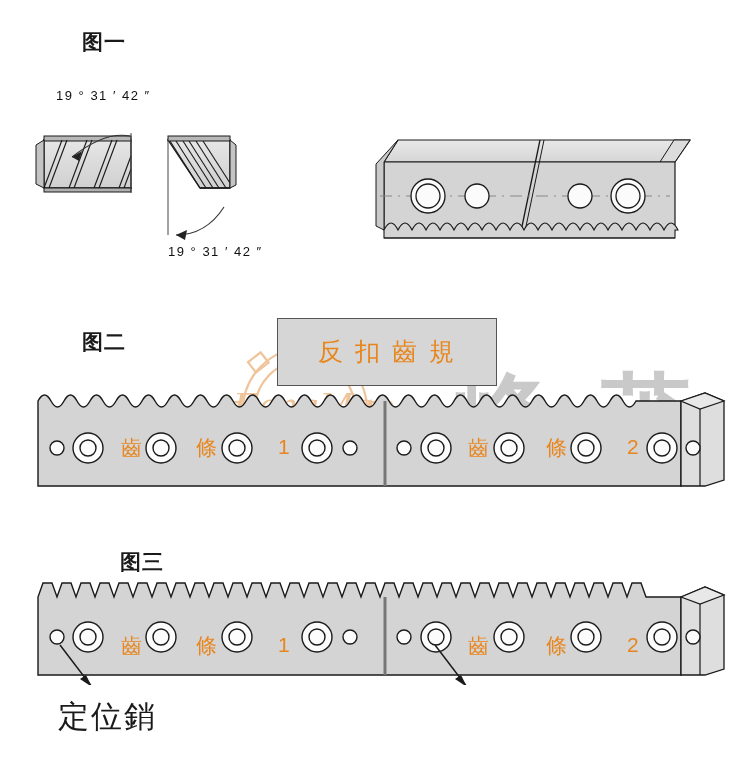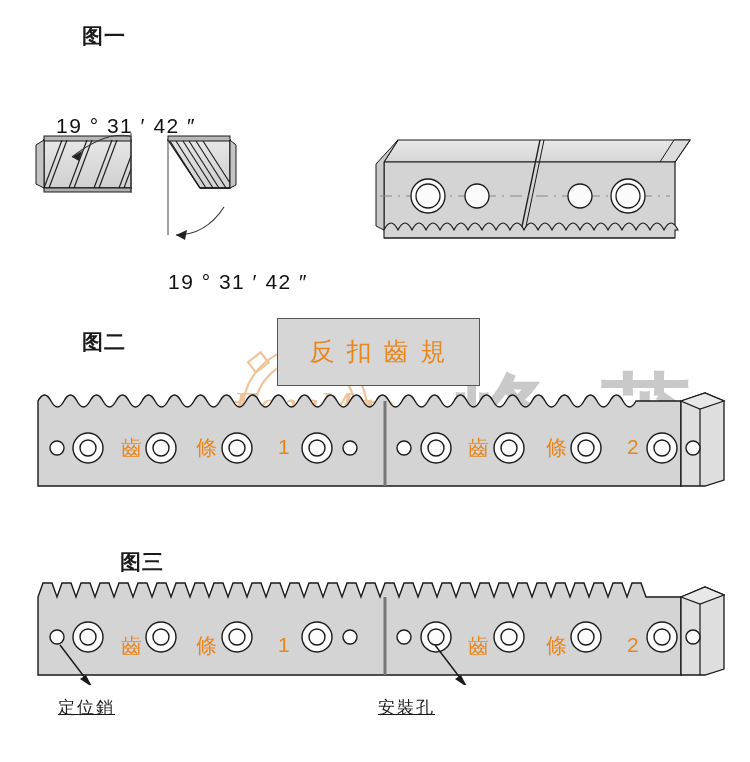--- a/index.html
+++ b/index.html
@@ -24,45 +24,43 @@
     position: absolute;
     font-size: 21px;
     font-weight: bold;
     color: #1a1a1a;
     letter-spacing: 1px;
     white-space: nowrap;
     font-family: "DejaVu Sans", sans-serif;
   }
   .angle-text {
     position: absolute;
-    font-size: 21px;
+    font-size: 13px;
     color: #111111;
     white-space: nowrap;
     letter-spacing: 1.5px;
     font-family: "Liberation Sans", sans-serif;
-    margin-top: 26px;
   }
   .callout-text {
     position: absolute;
-    font-size: 17px;
+    font-size: 31px;
     color: #1a1a1a;
     white-space: nowrap;
     letter-spacing: 2px;
     font-family: "DejaVu Sans", sans-serif;
-    text-decoration: underline;
   }
   svg { display: block; }
   .abs { position: absolute; }
 </style>
 </head>
 <body>
 
 <div class="page">
 
-  <div class="fig-label" style="left:82px; top:22px;">图一</div>
+  <div class="fig-label" style="left:82px; top:28px;">图一</div>
 
   <div class="angle-text" style="left:56px; top:88px;">19 ° 31 ′ 42 ″</div>
 
   <div class="angle-text" style="left:168px; top:244px;">19 ° 31 ′ 42 ″</div>
 
   <svg class="abs" style="left:0px; top:95px;" width="360" height="175" viewBox="0 0 360 175">
     <defs>
       <linearGradient id="blkgrad" x1="0" y1="0" x2="0" y2="1">
         <stop offset="0%" stop-color="#e6e6e6"></stop>
         <stop offset="100%" stop-color="#d0d0d0"></stop>
@@ -173,21 +171,21 @@
     </g>
   </svg>
   <div class="abs" style="left:233px; top:382px; font-size:40px; color:#f0c49a; font-family:'Liberation Serif',serif; font-style:italic; letter-spacing:1px;">FengMao</div>
   <div class="abs" style="left:230px; top:440px; font-size:26px; color:#f4d4b4; font-family:'Liberation Serif',serif; font-style:italic; letter-spacing:2px;">FengMao</div>
 
   <div class="abs" style="left:455px; top:355px; font-size:96px; color:#c9c9c9; font-family:'DejaVu Sans',sans-serif; font-weight:bold;">峰</div>
   <div class="abs" style="left:595px; top:355px; font-size:96px; color:#c9c9c9; font-family:'DejaVu Sans',sans-serif; font-weight:bold;">茂</div>
   <div class="abs" style="left:470px; top:455px; font-size:25px; color:#cfcfcf; font-family:'Liberation Serif',serif; letter-spacing:6px;">FENG</div>
   <div class="abs" style="left:600px; top:455px; font-size:25px; color:#cfcfcf; font-family:'Liberation Serif',serif; letter-spacing:6px;">MAO</div>
 
-  <div class="abs" style="left:277px; top:318px; width:203px; height:68px; background:#d6d6d6; border:1.4px solid #555; box-sizing:border-box;">
+  <div class="abs" style="left:277px; top:318px; width:220px; height:68px; background:#d6d6d6; border:1.4px solid #555; box-sizing:border-box;">
     <div style="position:absolute; left:0; right:0; top:16px; text-align:center; font-size:25px; color:#e8861e; letter-spacing:2px; font-family:'DejaVu Sans',sans-serif;">反 扣 齒 規</div>
   </div>
 
   <svg class="abs" style="left:30px; top:385px;" width="700" height="110" viewBox="0 0 700 110">
 
     <path d="M8,26 L8,16
              q6.5,-12 13,0 q6.5,12 13,0 q6.5,-12 13,0 q6.5,12 13,0 q6.5,-12 13,0 q6.5,12 13,0
              q6.5,-12 13,0 q6.5,12 13,0 q6.5,-12 13,0 q6.5,12 13,0 q6.5,-12 13,0 q6.5,12 13,0
              q6.5,-12 13,0 q6.5,12 13,0 q6.5,-12 13,0 q6.5,12 13,0 q6.5,-12 13,0 q6.5,12 13,0
              q6.5,-12 13,0 q6.5,12 13,0 q6.5,-12 13,0 q6.5,12 13,0 q6.5,-12 13,0 q6.5,12 13,0
@@ -301,15 +299,14 @@
 
   <div class="abs" style="left:121px; top:632px; font-size:21px; color:#e8861e; font-family:'DejaVu Sans',sans-serif;">齒</div>
   <div class="abs" style="left:196px; top:632px; font-size:21px; color:#e8861e; font-family:'DejaVu Sans',sans-serif;">條</div>
   <div class="abs" style="left:278px; top:633px; font-size:21px; color:#e8861e; font-family:'Liberation Sans',sans-serif;">1</div>
 
   <div class="abs" style="left:468px; top:632px; font-size:21px; color:#e8861e; font-family:'DejaVu Sans',sans-serif;">齒</div>
   <div class="abs" style="left:546px; top:632px; font-size:21px; color:#e8861e; font-family:'DejaVu Sans',sans-serif;">條</div>
   <div class="abs" style="left:627px; top:633px; font-size:21px; color:#e8861e; font-family:'Liberation Sans',sans-serif;">2</div>
 
   <div class="callout-text" style="left:58px; top:696px;">定位銷</div>
-  <div class="callout-text" style="left:378px; top:696px;">安裝孔</div>
 
 </div>
 
 </body></html>

